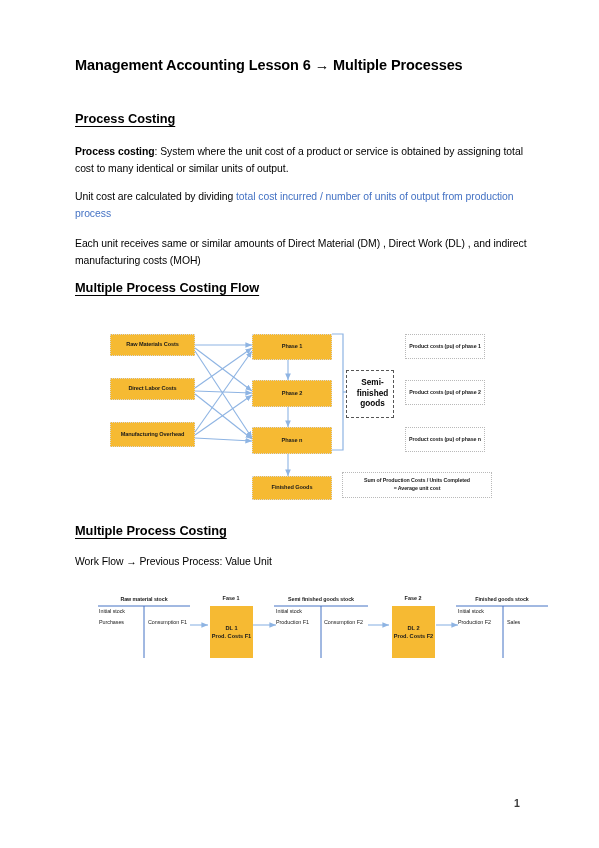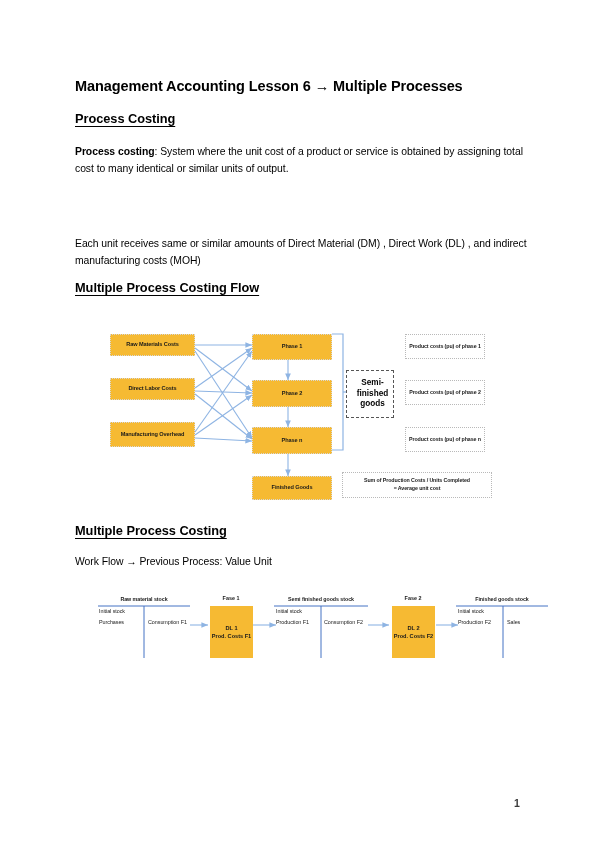--- a/index.html
+++ b/index.html
@@ -16,21 +16,21 @@
     width: 599px;
     height: 848px;
     background: #ffffff;
     overflow: hidden;
   }
 
   
   .doc-title {
     position: absolute;
     left: 75px;
-    top: 77px;
+    top: 56px;
     width: 470px;
     font-size: 14.5px;
     font-weight: bold;
     letter-spacing: -0.1px;
     line-height: 1.25;
   }
   .h2 {
     position: absolute;
     left: 75px;
     font-size: 12.8px;
@@ -166,20 +166,21 @@
 <body>
 
 <div id="page">
 
   <div class="doc-title">Management Accounting Lesson 6 → Multiple Processes</div>
 
   <div class="h2" style="top:111px;">Process Costing</div>
 
   <div class="para" style="top:144px;"><b>Process costing</b><span>: System where the unit cost of a product or service is obtained by assigning total cost to many identical or similar units of output.</span></div>
 
+  <div class="para" style="top:189px;"><span>Unit cost are calculated by dividing </span><span class="blue">total cost incurred / number of units of output from production process</span></div>
 
   <div class="para" style="top:236px;">Each unit receives same or similar amounts of Direct Material (DM) , Direct Work (DL) , and indirect manufacturing costs (MOH)</div>
 
   <div class="h2" style="top:280px;">Multiple Process Costing Flow</div>
 
   <div id="diagram1">
     <svg id="d1svg" width="400" height="185" viewBox="0 0 400 185">
       <defs>
         <marker id="ah" markerWidth="7" markerHeight="7" refX="6" refY="2.6" orient="auto" markerUnits="strokeWidth">
           <path d="M0,0 L6,2.6 L0,5.2 z" fill="#8EB4E3"></path>

